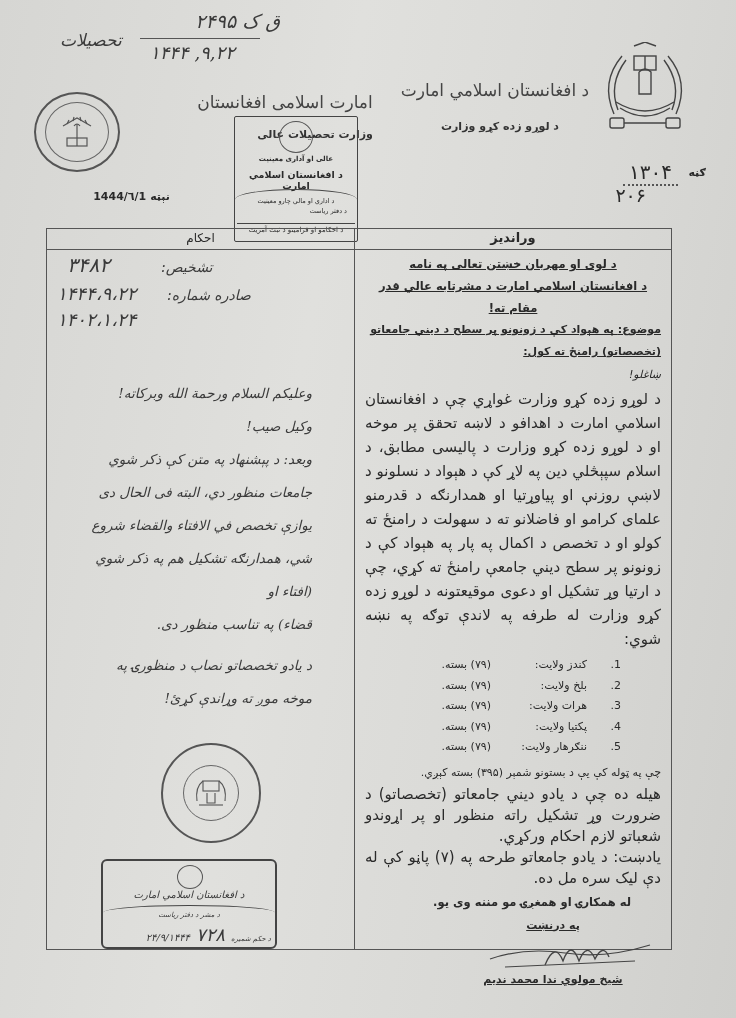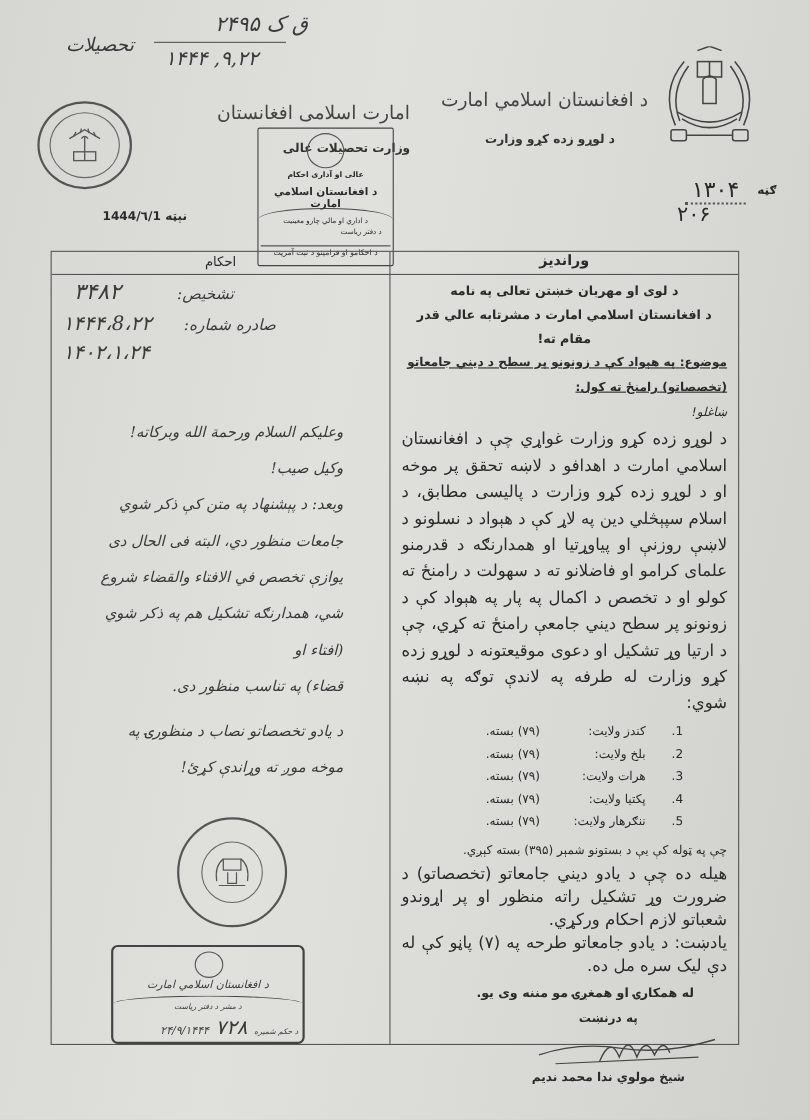--- a/index.html
+++ b/index.html
@@ -11,21 +11,21 @@
   .hand{font-family:"DejaVu Serif",serif;color:#3b3b3b;font-style:italic;}
   .rtl{direction:rtl;unicode-bidi:embed;}
   .seal{position:absolute;border:2px solid #555;border-radius:50%;display:flex;align-items:center;justify-content:center;}
   .seal-inner{border:1.5px solid #666;border-radius:50%;display:flex;align-items:center;justify-content:center;}
   .tbl{position:absolute;left:46px;top:228px;width:624px;height:720px;border:1px solid #555;}
   .tbl-head{position:absolute;left:0;right:0;top:0;height:20px;border-bottom:1px solid #555;}
   .vline{position:absolute;left:307px;top:0;bottom:0;width:1px;background:#555;}
   .col-r{position:absolute;left:308px;right:0;top:20px;bottom:0;}
   .col-l{position:absolute;left:0;width:307px;top:20px;bottom:0;}
   .body-text{font-size:15px;line-height:24px;text-align:justify;}
-  .center{text-align:center;}
+  .center{text-align:center;text-decoration:underline;}
   .ul{text-decoration:underline;}
   .stamp-box{position:absolute;border:2px solid #444;border-radius:6px;}
   .item-row{display:flex;gap:14px;font-size:11px;line-height:20.5px;}
 </style>
 </head>
 <body>
 
 <div class="paper">
 
   <div class="abs hand rtl" style="left:60px;top:10px;width:220px;height:60px;">
@@ -82,21 +82,21 @@
     <span class="abs" style="right:60px;top:24px;font-size:19px;direction:ltr;">۲۰۶</span>
   </div>
 
   <div class="abs rtl" style="left:60px;top:190px;width:110px;font-size:11px;font-weight:bold;display:flex;gap:4px;">
     <span>نېټه</span>
     <span style="direction:ltr;">1444/٦/1</span>
   </div>
 
   <div class="stamp-box" style="left:234px;top:116px;width:122px;height:124px;border-width:1.5px;border-radius:2px;">
     <div class="seal" style="left:44px;top:4px;width:32px;height:30px;border-width:1.5px;"></div>
-    <div class="abs rtl" style="left:4px;right:4px;top:38px;font-size:7px;text-align:center;font-weight:bold;">عالی او آداری احکام</div>
+    <div class="abs rtl" style="left:4px;right:4px;top:38px;font-size:7px;text-align:center;font-weight:bold;">عالی او آداری معینیت</div>
     <div class="abs rtl" style="left:4px;right:4px;top:52px;font-size:9.5px;text-align:center;font-weight:bold;">د افغانستان اسلامي امارت</div>
     <div class="abs" style="left:0;right:0;top:72px;height:20px;border-top:1.5px solid #444;border-radius:50% 50% 0 0;"></div>
     <div class="abs rtl" style="left:10px;right:10px;top:80px;font-size:6.5px;text-align:center;">د اداري او مالي چارو معینیت</div>
     <div class="abs rtl" style="left:10px;right:10px;top:90px;font-size:6.5px;">د دفتر ریاست</div>
     <div class="abs rtl" style="left:2px;right:2px;top:106px;font-size:7px;text-align:center;border-top:1px solid #444;padding-top:2px;">د احکامو او فرامینو د ثبت آمریت</div>
   </div>
 
   <div class="tbl">
     <div class="tbl-head">
       <div class="abs rtl" style="left:308px;right:0;top:1px;text-align:center;font-size:13px;font-weight:bold;">وراندیز</div>
@@ -155,21 +155,21 @@
           <path d="M20 30 L150 24" stroke="#444" fill="none" stroke-width="1"></path>
         </svg>
       </div>
       <div class="center" style="font-size:11px;line-height:18px;font-weight:bold;margin-left:80px;">شیخ مولوي ندا محمد ندیم</div>
     </div>
 
     <div class="col-l rtl hand">
       <div class="abs" style="left:10px;top:4px;width:250px;height:80px;">
         <div class="abs" style="left:10px;top:0;font-size:20px;direction:ltr;">۳۴۸۲</div>
         <div class="abs" style="left:104px;top:6px;font-size:14px;">تشخيص:</div>
-        <div class="abs" style="left:0;top:30px;font-size:18px;direction:ltr;">۱۴۴۴،8،۲۲</div>
+        <div class="abs" style="left:0;top:30px;font-size:18px;direction:ltr;">۱۴۴۴،۹،۲۲</div>
         <div class="abs" style="left:110px;top:34px;font-size:14px;">صادره شماره:</div>
         <div class="abs" style="left:0;top:56px;font-size:18px;direction:ltr;">۱۴۰۲،۱،۲۴</div>
       </div>
 
       <div class="abs" style="left:14px;right:42px;top:128px;font-size:13.5px;line-height:33px;">
         <div>وعلیکم السلام ورحمة الله وبرکاته!</div>
         <div>وکیل صیب!</div>
         <div>وبعد: د پېشنهاد په متن کې ذکر شوي</div>
         <div>جامعات منظور دي، البته فی الحال دی</div>
         <div>یوازې تخصص في الافتاء والقضاء شروع</div>

